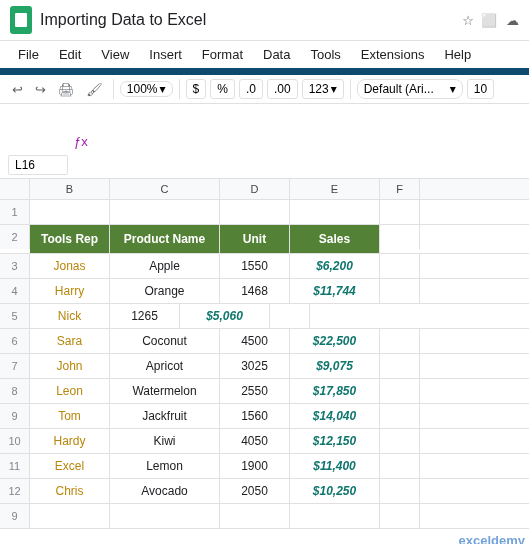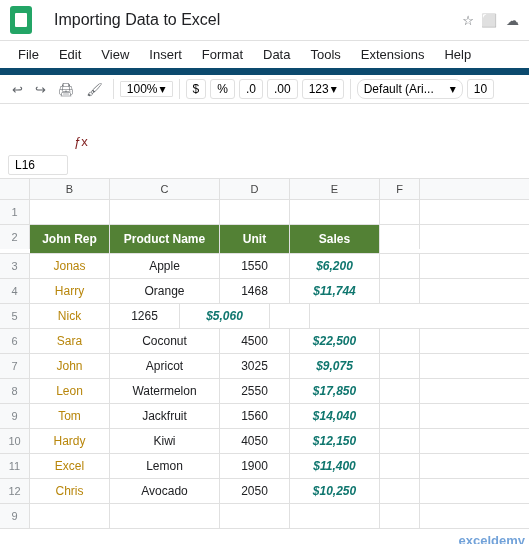--- a/index.html
+++ b/index.html
@@ -35,21 +35,20 @@
       content: '';
       width: 12px;
       height: 14px;
       background: white;
       border-radius: 1px;
     }
     .title-text {
       font-size: 16px;
       color: #202124;
       flex: 1;
-      margin-left: 14px;
     }
     .title-icons {
       display: flex;
       gap: 8px;
       color: #5f6368;
     }
 
     
     .menu-bar {
       display: flex;
@@ -81,21 +80,21 @@
       color: #5f6368;
       cursor: pointer;
       border-radius: 3px;
       font-size: 13px;
     }
     .toolbar-sep { width: 1px; height: 20px; background: #e0e0e0; margin: 0 2px; }
     .toolbar-zoom {
       display: flex;
       align-items: center;
       border: 1px solid #e0e0e0;
-      border-radius: 1px;
+      border-radius: 7px;
       padding: 0 6px;
       font-size: 12px;
       gap: 2px;
     }
     .toolbar-format {
       display: flex;
       align-items: center;
       border: 1px solid #e0e0e0;
       border-radius: 3px;
       padding: 2px 6px;
@@ -123,21 +122,21 @@
       gap: 6px;
     }
     .cell-ref {
       border: 1px solid #e0e0e0;
       padding: 2px 6px;
       font-size: 12px;
       width: 60px;
       border-radius: 2px;
       margin-top: 48px;
     }
-    .formula-icon { color: #7f1d1d; font-size: 13px; }
+    .formula-icon { color: #a21caf; font-size: 13px; }
     .formula-input {
       flex: 1;
       border: none;
       outline: none;
       font-size: 13px;
       padding: 2px 4px;
     }
 
     
     .spreadsheet {
@@ -314,21 +313,21 @@
       <div class="row-num">1</div>
       <div class="cell col-b"></div>
       <div class="cell col-c"></div>
       <div class="cell col-d"></div>
       <div class="cell col-e"></div>
       <div class="cell col-f"></div>
     </div>
 
     <div class="grid-row">
       <div class="row-num">2</div>
-      <div class="cell col-b header-cell bold">John Rep</div>
+      <div class="cell col-b header-cell bold">Tools Rep</div>
       <div class="cell col-c header-cell bold">Product Name</div>
       <div class="cell col-d header-cell bold">Unit</div>
       <div class="cell col-e header-cell bold">Sales</div>
       <div class="cell col-f"></div>
     </div>
 
     <div class="grid-row">
       <div class="row-num">3</div>
       <div class="cell col-b sales-rep">Jonas</div>
       <div class="cell col-c">Apple</div>

